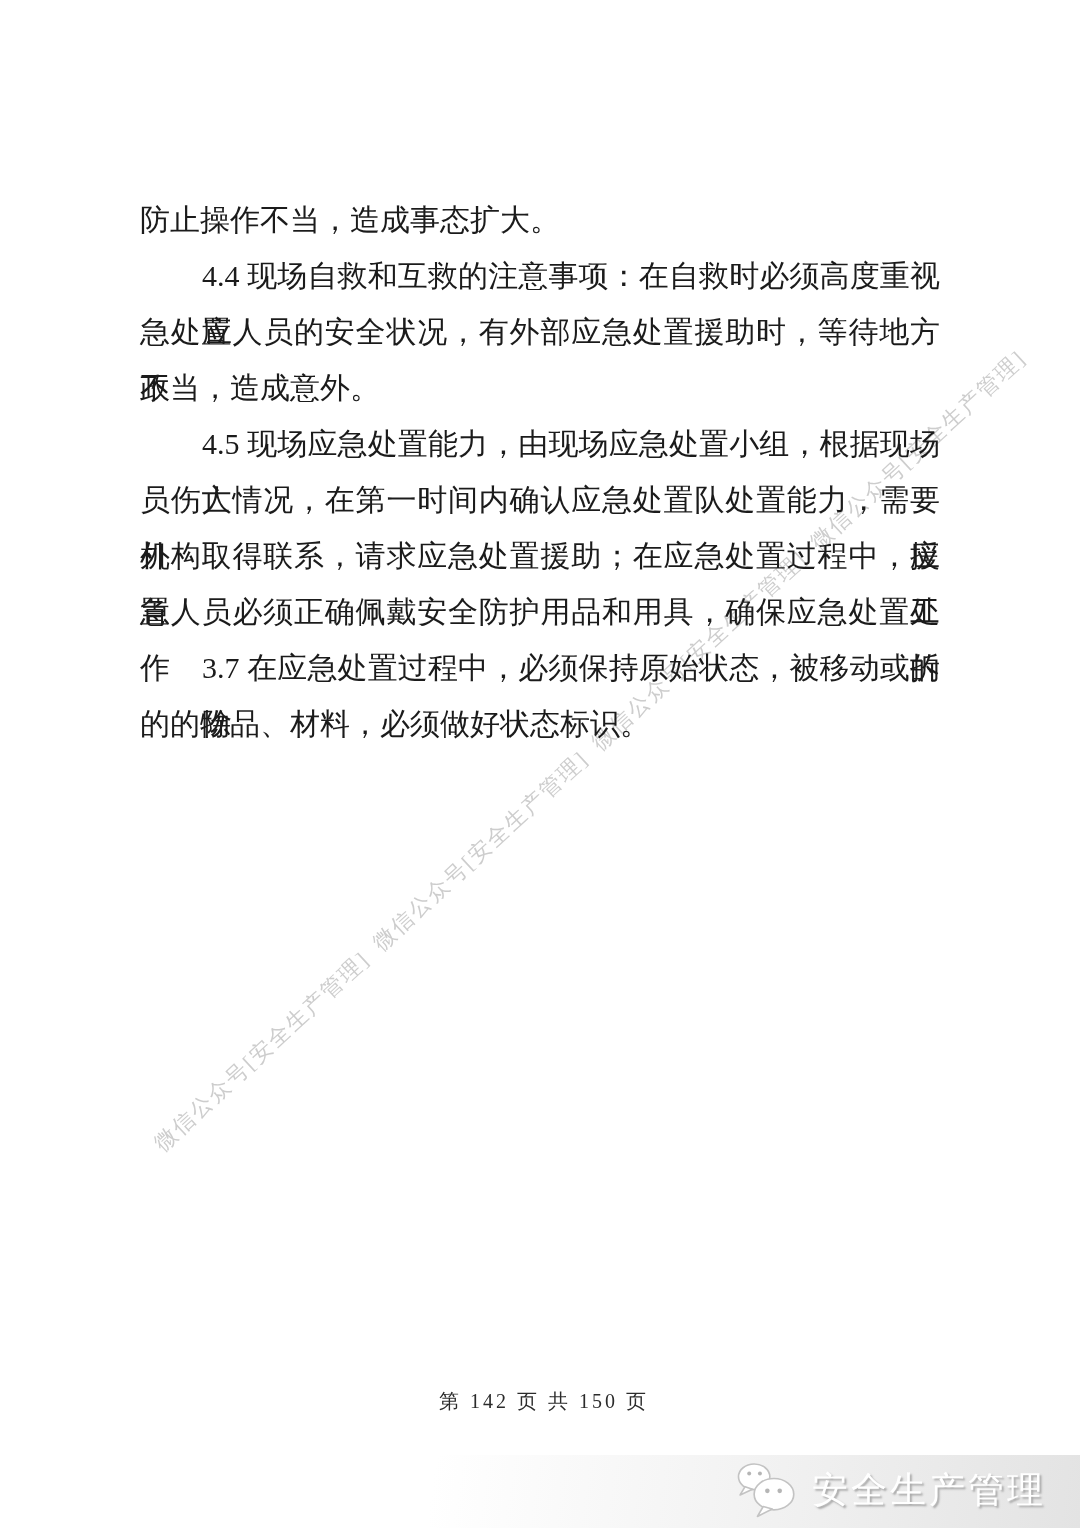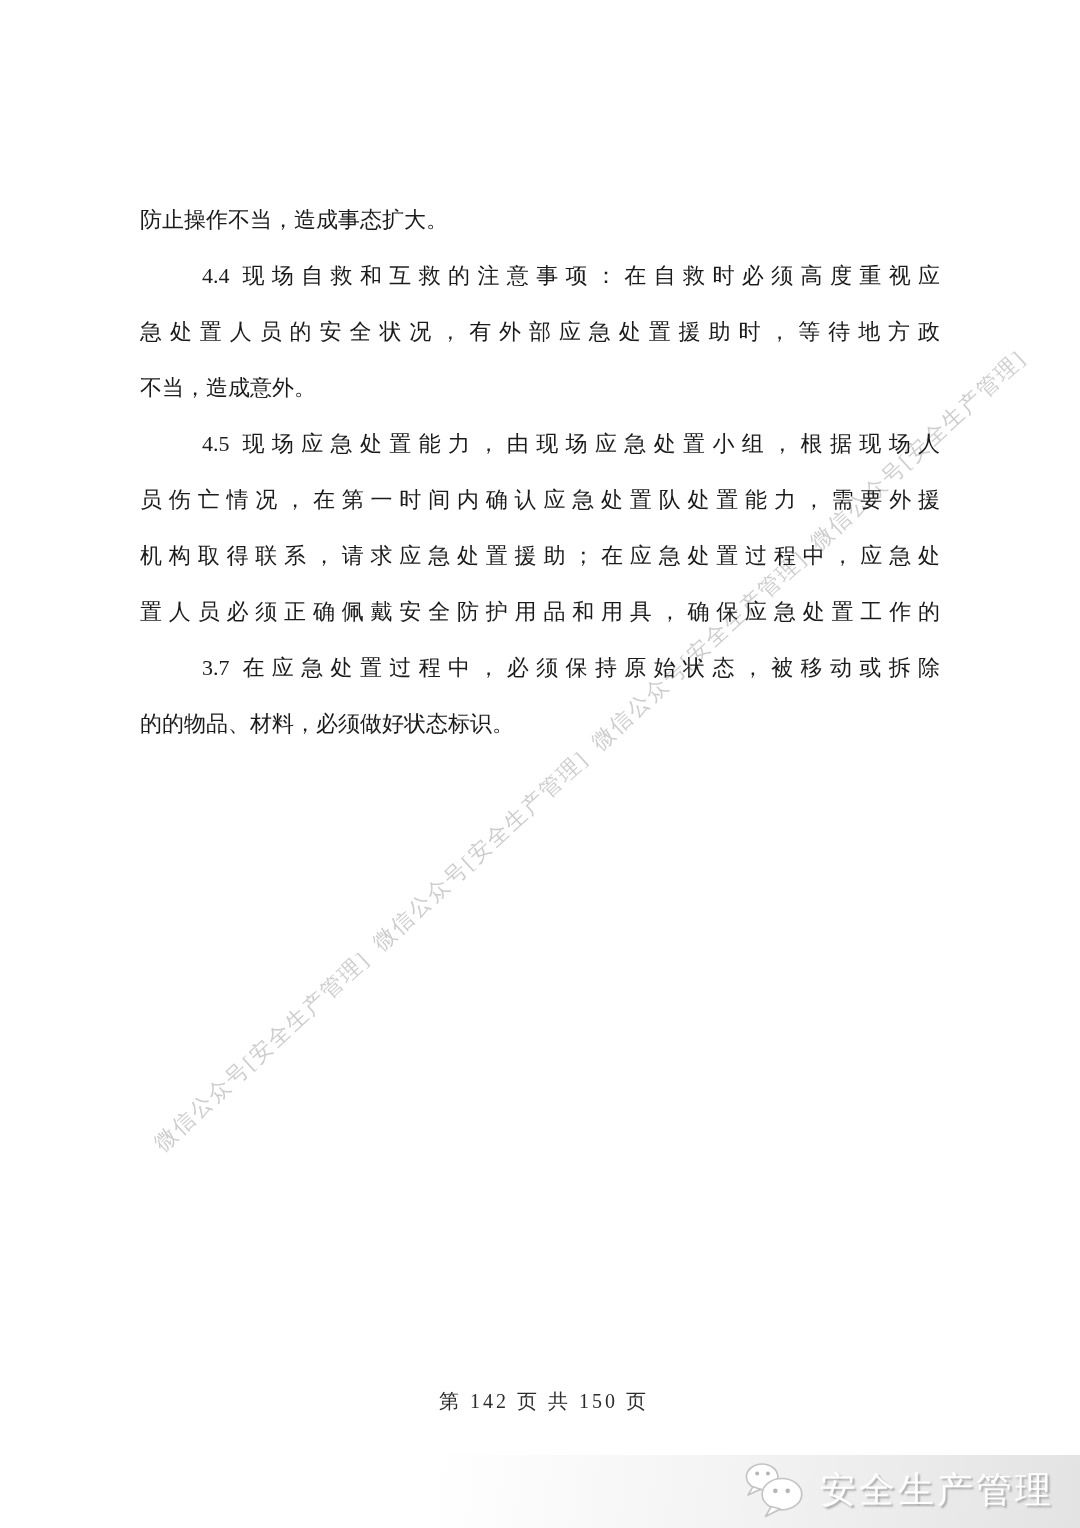--- a/index.html
+++ b/index.html
@@ -25,21 +25,21 @@
     opacity: 0.9;
     pointer-events: none;
   }
   .watermark span { margin-right: 14px; }
 
   
   .text-block {
     position: absolute;
     left: 140px; top: 192px;
     width: 800px;
-    font-size: 22px;
+    font-size: 30px;
     color: #1b1b1b;
   }
   .line {
     height: 56px;
     line-height: 56px;
   }
   .line.fill {
     text-align: justify;
     text-align-last: justify;
   }
@@ -58,21 +58,21 @@
 
   
   .footer-bar {
     position: absolute;
     left: 0; bottom: 0;
     width: 100%; height: 73px;
     background: linear-gradient(98deg, #ffffff 40%, #f3f3f3 68%, #e3e3e3 100%);
   }
   .brand {
     position: absolute;
-    right: 26px; top: 6px;
+    right: 34px; top: 6px;
     display: flex;
     align-items: center;
     gap: 10px;
   }
   .brand svg { display: block; }
   .brand-text {
     font-family: "Liberation Sans", "DejaVu Sans", sans-serif;
     font-size: 36px;
     letter-spacing: 3px;
     color: #ffffff;

